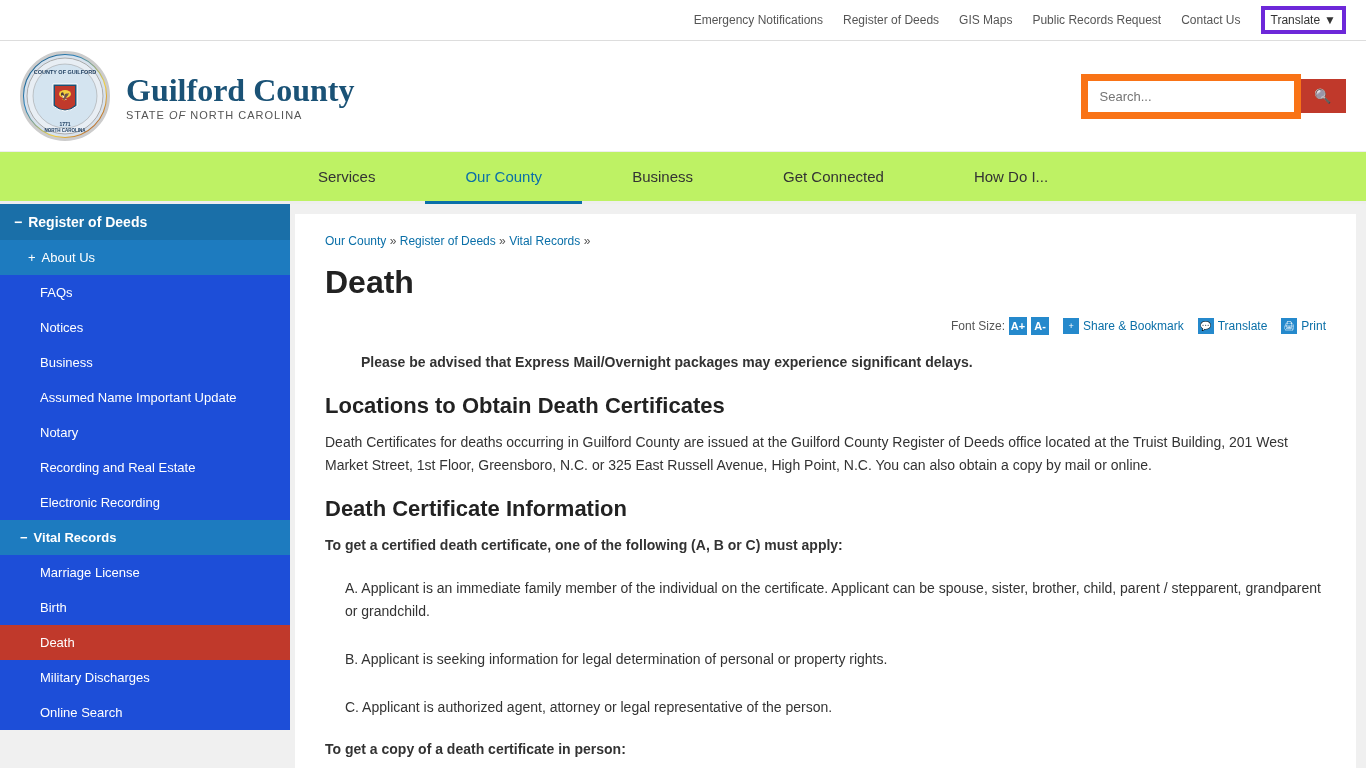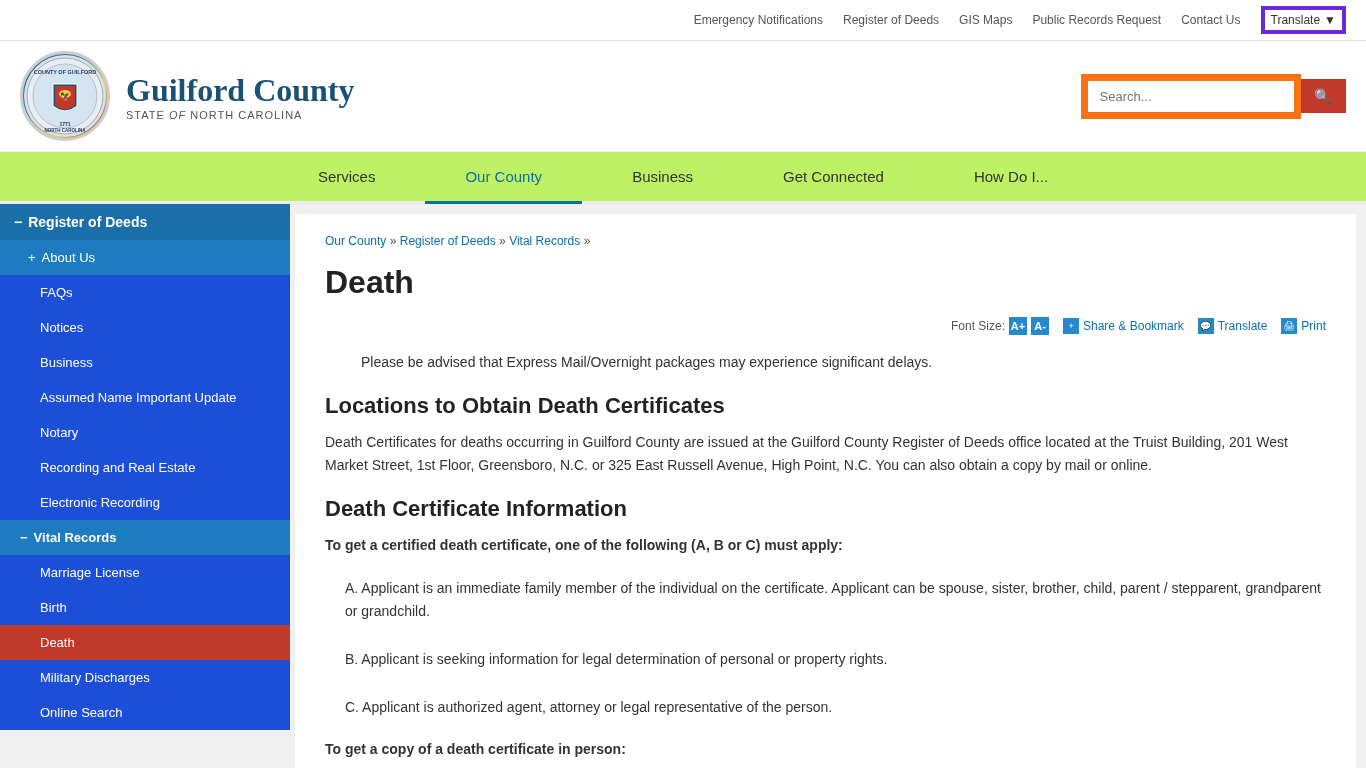--- a/index.html
+++ b/index.html
@@ -250,21 +250,21 @@
       align-items: center;
       justify-content: center;
       color: #fff;
       font-size: 9px;
     }
 
     
     .alert-red {
       color: #c0392b;
       font-size: 17px;
-      font-weight: normal;
+      font-weight: bold;
       margin-bottom: 20px;
       line-height: 1.4;
       padding-left: 36px;
     }
 
     
     .content-section h2 {
       font-size: 22px;
       font-weight: bold;
       color: #222;

